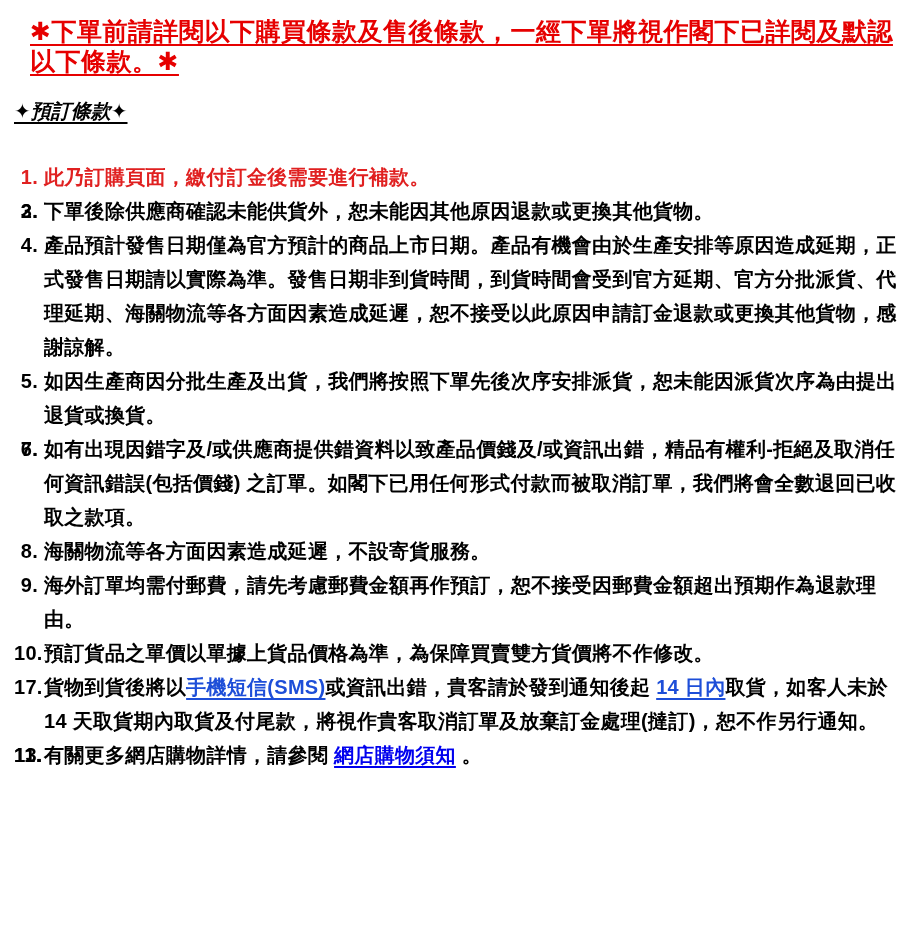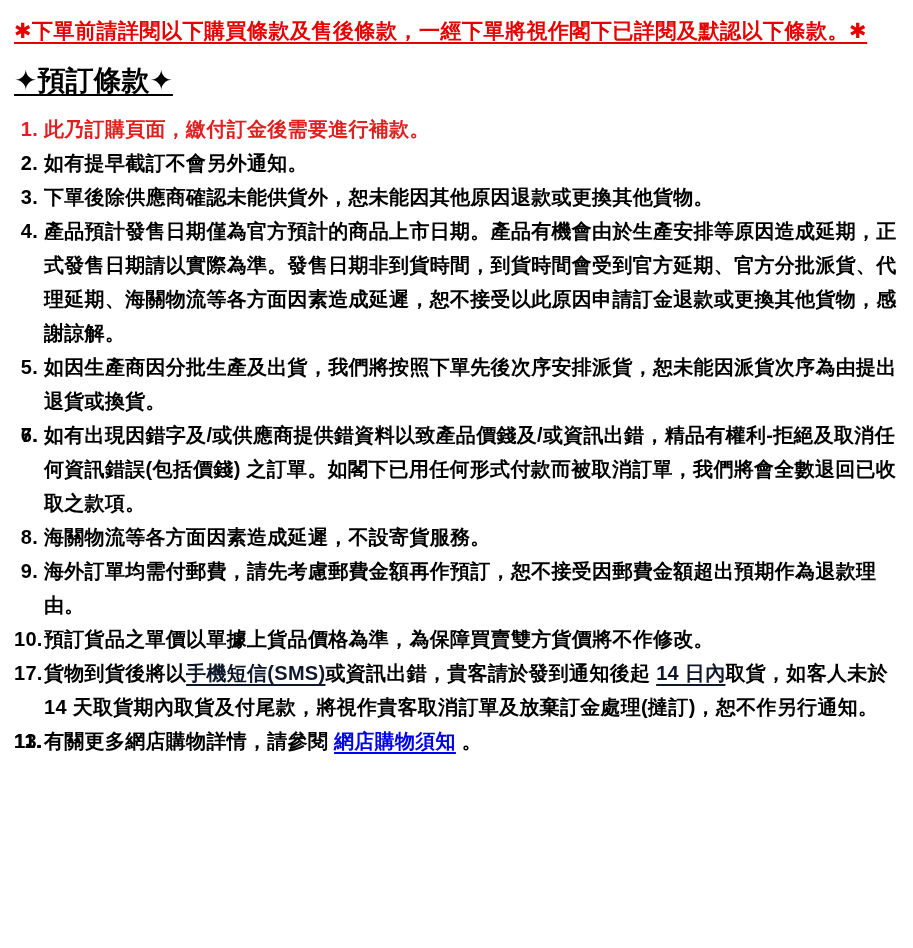--- a/index.html
+++ b/index.html
@@ -13,34 +13,35 @@
     overflow: hidden;
     font-family: "Liberation Sans", "DejaVu Sans", sans-serif;
     font-weight: bold;
     color: #000000;
   }
   .page {
     padding: 10px 14px 0 14px;
   }
   .notice {
     color: #e60000;
-    font-size: 21px;
+    font-size: 25px;
     line-height: 30px;
     text-decoration: underline;
     text-underline-offset: 4px;
-    margin: 6px 0 22px 0;
+    margin: 6px 0 22px 16px;
     letter-spacing: 0.5px;
   }
   .section-title {
     display: inline-block;
-    font-size: 28px;
+    font-size: 20px;
     line-height: 26px;
     text-decoration: underline;
     text-underline-offset: 4px;
-    margin: 0 0 18px 0;
+    margin: 0 0 36px 0;
+    font-style: italic;
   }
   .terms-list {
     list-style: none;
     margin: 0;
     padding: 0;
   }
   .term {
     position: relative;
     padding-left: 30px;
     font-size: 20px;
@@ -50,21 +51,21 @@
   .term .num {
     position: absolute;
     left: 0;
     top: 0;
     width: 24px;
     text-align: right;
     white-space: nowrap;
   }
   .term.red { color: #e02020; }
   .hl-red {
-    color: #0f172a;
+    color: #1d4ed8;
     text-decoration: underline;
     text-underline-offset: 4px;
   }
   .link {
     color: #0000ee;
     text-decoration: underline;
     text-underline-offset: 4px;
     cursor: pointer;
   }
 </style>
@@ -73,21 +74,21 @@
 
 <div class="page">
   <div class="notice">✱下單前請詳閱以下購買條款及售後條款，一經下單將視作閣下已詳閱及默認以下條款。✱</div>
 
   <div>
     <span class="section-title">✦預訂條款✦</span>
   </div>
 
   <ol class="terms-list">
       <li class="term red"><span class="num">1.</span><span class="body"><span>此乃訂購頁面，繳付訂金後需要進行補款。</span></span></li>
-      <li class="term"><span class="num">2.</span><span class="body"><span>如有提早截訂不會另外通知。</span></span></li>
+      <li class="term"><span class="num">2.</span></li>
       <li class="term"><span class="num">3.</span><span class="body"><span>下單後除供應商確認未能供貨外，恕未能因其他原因退款或更換其他貨物。</span></span></li>
       <li class="term"><span class="num">4.</span><span class="body"><span>產品預計發售日期僅為官方預計的商品上市日期。產品有機會由於生產安排等原因造成延期，正式發售日期請以實際為準。發售日期非到貨時間，到貨時間會受到官方延期、官方分批派貨、代理延期、海關物流等各方面因素造成延遲，恕不接受以此原因申請訂金退款或更換其他貨物，感謝諒解。</span></span></li>
       <li class="term"><span class="num">5.</span><span class="body"><span>如因生產商因分批生產及出貨，我們將按照下單先後次序安排派貨，恕未能因派貨次序為由提出退貨或換貨。</span></span></li>
       <li class="term"><span class="num">6.</span></li>
       <li class="term"><span class="num">7.</span><span class="body"><span>如有出現因錯字及/或供應商提供錯資料以致產品價錢及/或資訊出錯，精品有權利-拒絕及取消任何資訊錯誤(包括價錢) 之訂單。如閣下已用任何形式付款而被取消訂單，我們將會全數退回已收取之款項。</span></span></li>
       <li class="term"><span class="num">8.</span><span class="body"><span>海關物流等各方面因素造成延遲，不設寄貨服務。</span></span></li>
       <li class="term"><span class="num">9.</span><span class="body"><span>海外訂單均需付郵費，請先考慮郵費金額再作預訂，恕不接受因郵費金額超出預期作為退款理由。</span></span></li>
       <li class="term"><span class="num">10.</span><span class="body"><span>預訂貨品之單價以單據上貨品價格為準，為保障買賣雙方貨價將不作修改。</span></span></li>
       <li class="term"><span class="num">17.</span><span class="body"><span>貨物到貨後將以</span><span class="hl-red">手機短信(SMS)</span><span>或資訊出錯，貴客請於發到通知後起 </span><span class="hl-red">14 日內</span><span>取貨，如客人未於 14 天取貨期內取貨及付尾款，將視作貴客取消訂單及放棄訂金處理(撻訂)，恕不作另行通知。</span></span></li>
       <li class="term"><span class="num">11.</span></li>

